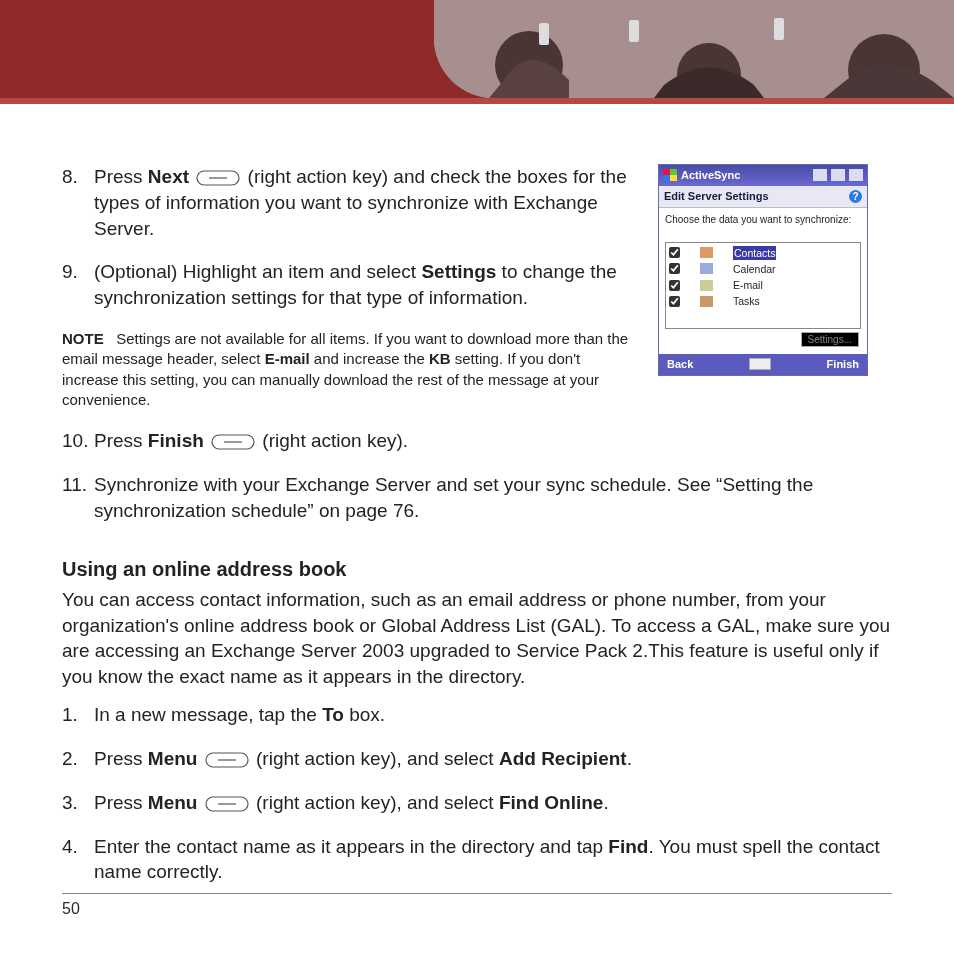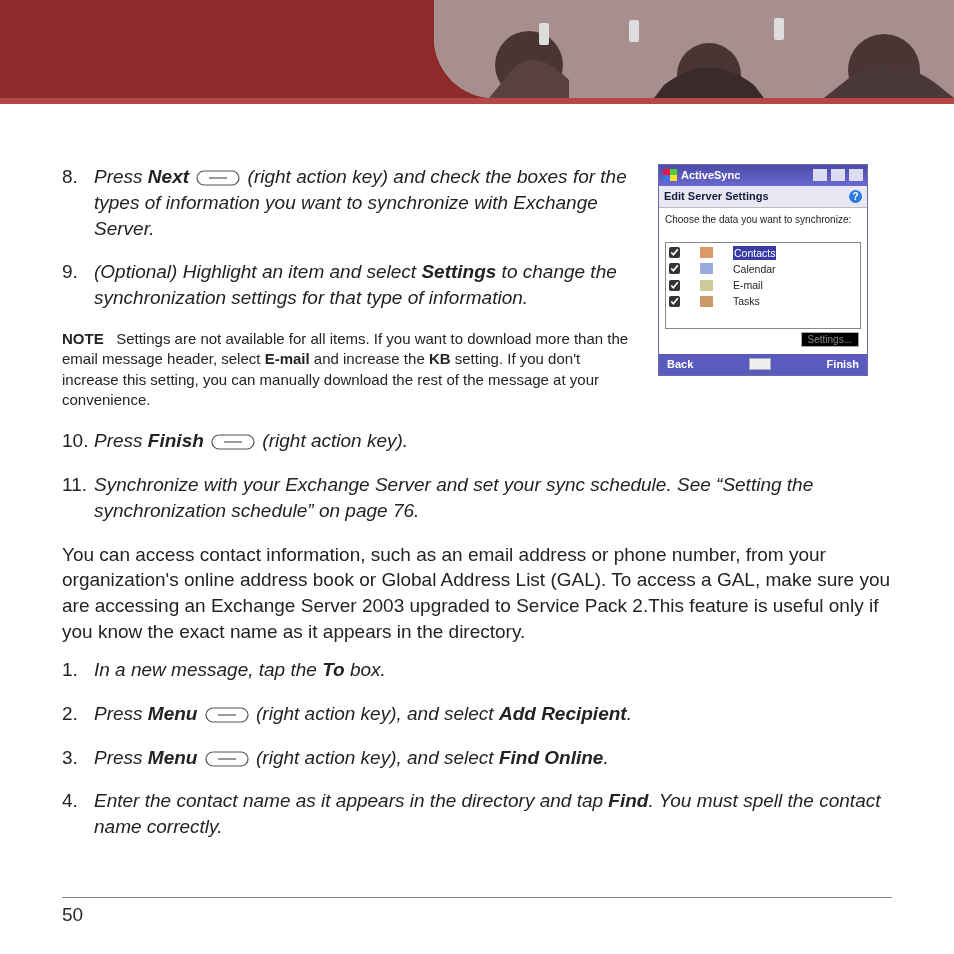--- a/index.html
+++ b/index.html
@@ -46,21 +46,21 @@
   .rightcol { width: 234px; flex-shrink: 0; }
   ol.steps { list-style: none; }
   ol.steps > li {
     display: flex;
     margin-bottom: 18px;
   }
   ol.steps > li .num {
     width: 32px;
     flex-shrink: 0;
   }
-  ol.steps > li .body { flex: 1; font-style: italic; }
+  ol.steps > li .body { flex: 1; }
   .bold { font-weight: 700; }
   .actionkey {
     display: inline-block;
     vertical-align: middle;
     margin: 0 2px;
   }
   .note {
     font-size: 15px;
     line-height: 1.35;
     margin: 4px 0 18px 0;
@@ -71,22 +71,22 @@
     margin-top: 32px;
     margin-bottom: 4px;
     font-family: Arial, Helvetica, sans-serif;
   }
   p.explain {
     margin-bottom: 12px;
   }
   .pagenum {
     position: absolute;
     left: 62px;
-    bottom: 28px;
-    font-size: 19px;
+    bottom: 36px;
+    font-size: 16px;
     border-top: 1px solid #888;
     width: 830px;
     padding-top: 6px;
   }
 
   
   .device {
     border: 1px solid #6a6aaa;
     width: 210px;
     font-size: 11px;
@@ -287,20 +287,21 @@
             <rect x="1" y="1" width="42" height="14" rx="7" fill="#fff" stroke="#555" stroke-width="1.2"></rect>
             <line x1="13" y1="8" x2="31" y2="8" stroke="#555" stroke-width="1.2"></line>
           </svg><span> (right action key).</span></span>
       </li>
       <li>
         <span class="num">11.</span>
         <span class="body"><span>Synchronize with your Exchange Server and set your sync schedule. See “Setting the synchronization schedule” on page 76.</span></span>
       </li>
     </ol>
 
+  <h3 class="subhead">Using an online address book</h3>
   <p class="explain">You can access contact information, such as an email address or phone number, from your organization's online address book or Global Address List (GAL). To access a GAL, make sure you are accessing an Exchange Server 2003 upgraded to Service Pack 2.This feature is useful only if you know the exact name as it appears in the directory.</p>
 
   <ol class="steps">
       <li>
         <span class="num">1.</span>
         <span class="body"><span>In a new message, tap the </span><span class="bold">To</span><span> box.</span></span>
       </li>
       <li>
         <span class="num">2.</span>
         <span class="body"><span>Press </span><span class="bold">Menu</span><span> </span><svg class="actionkey" width="44" height="16" viewBox="0 0 44 16">

